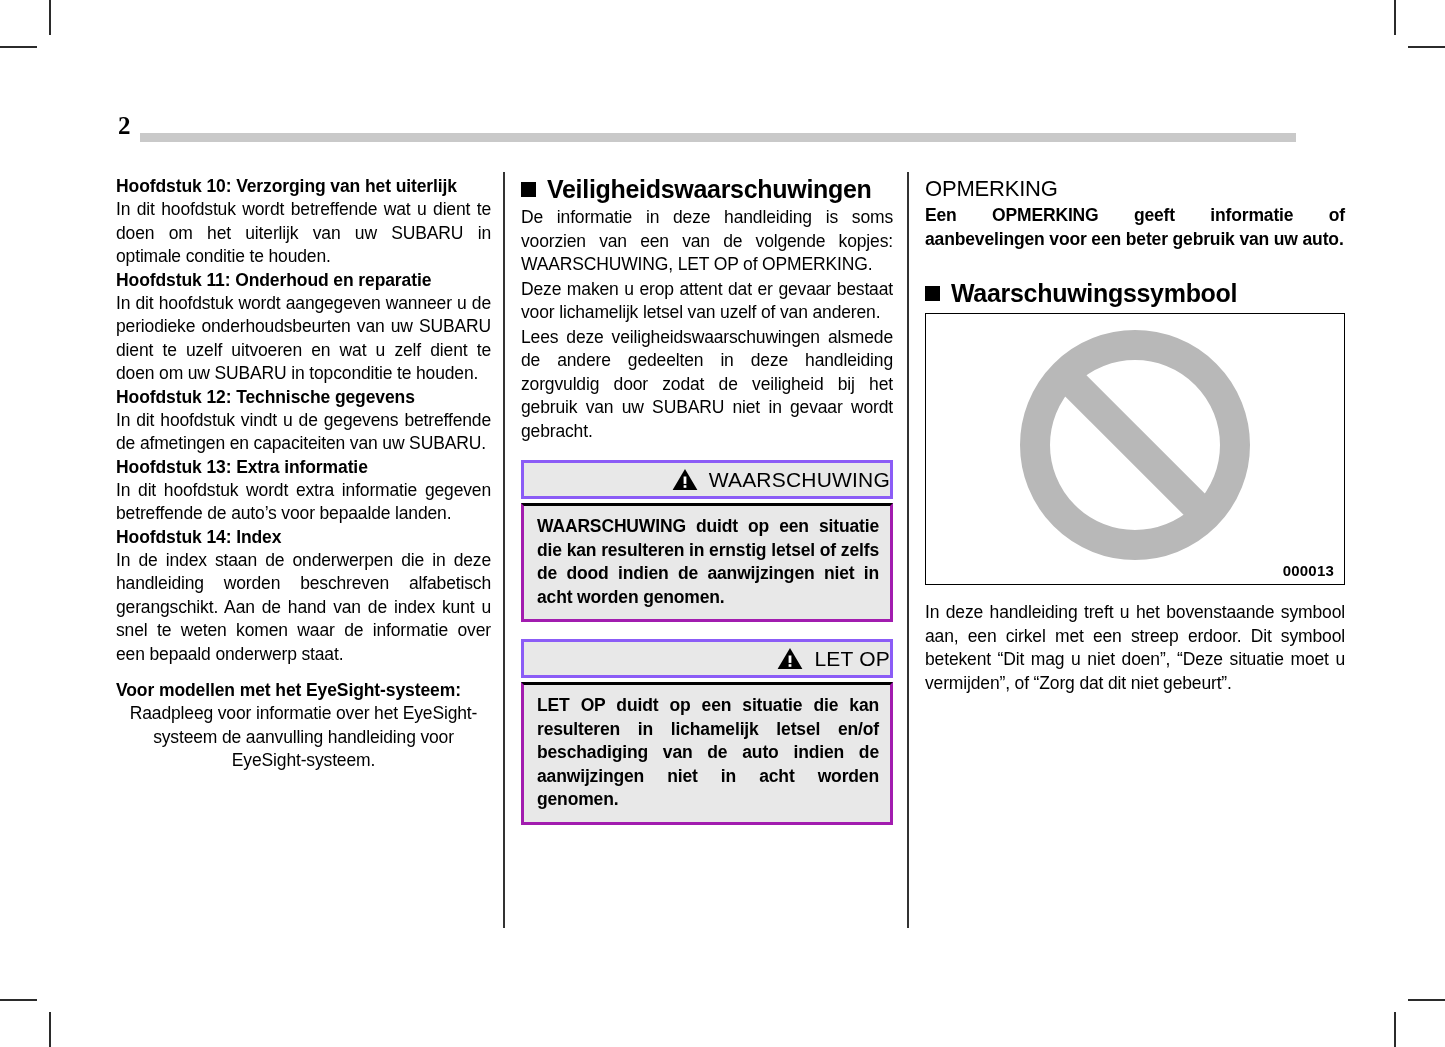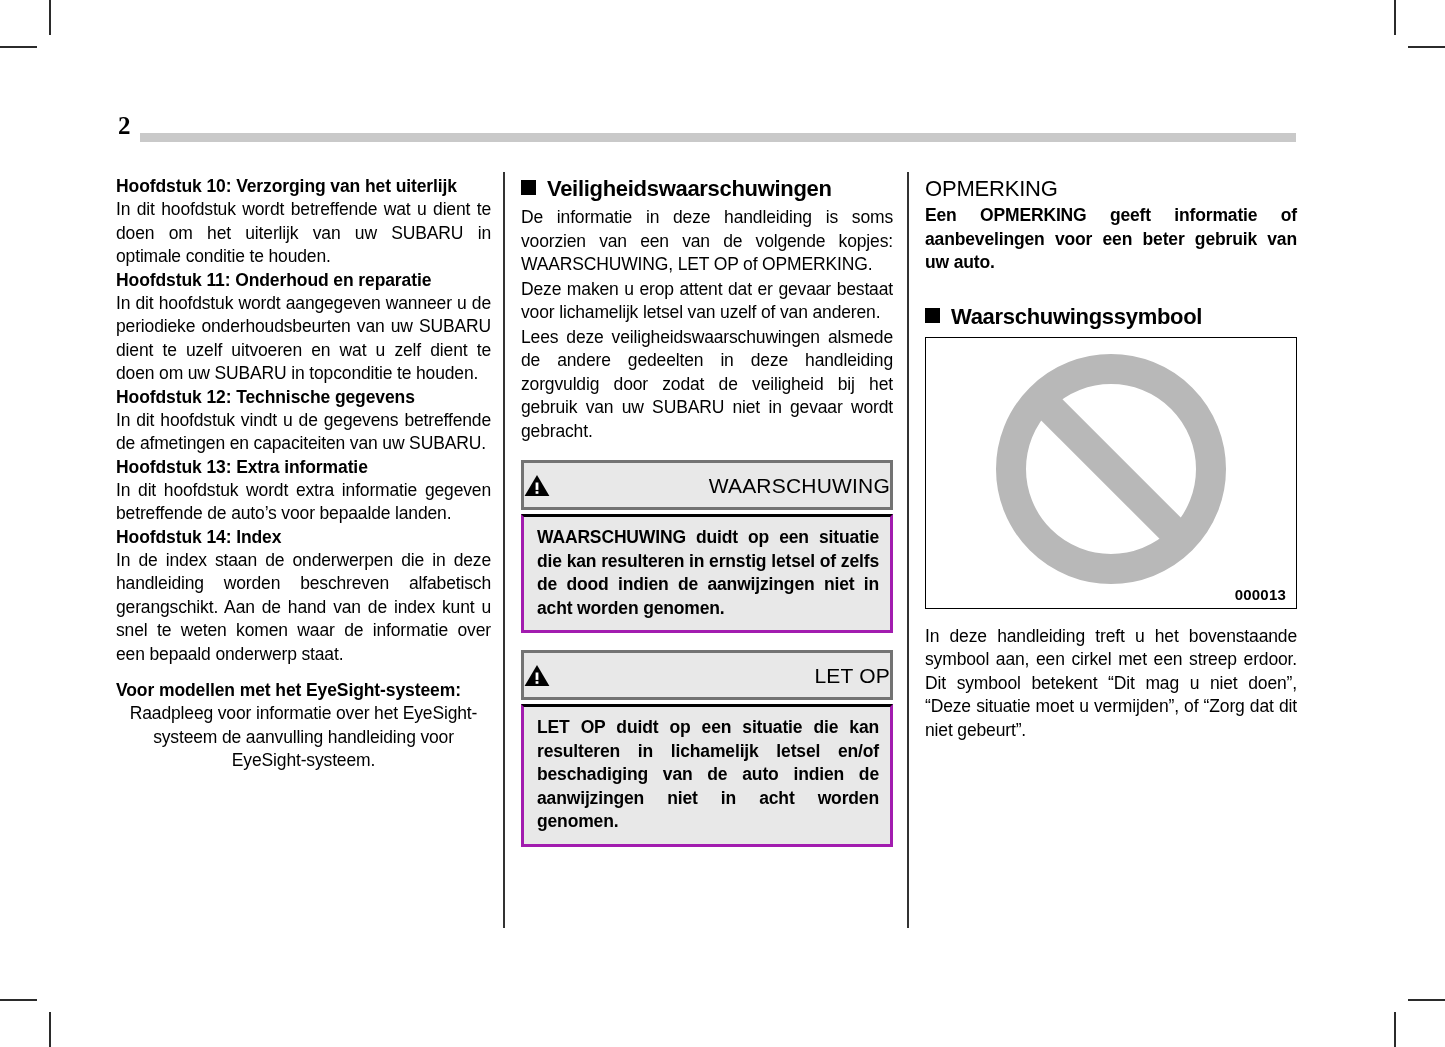--- a/index.html
+++ b/index.html
@@ -47,21 +47,21 @@
     background: #c9c9c9;
   }
 
   
   .col {
     position: absolute;
     top: 176px;
   }
   #col-1 { left: 116px;  width: 375px; }
   #col-2 { left: 521px;  width: 372px; }
-  #col-3 { left: 925px;  width: 372px; }
+  #col-3 { left: 925px;  width: 420px; }
 
   .col-divider {
     position: absolute;
     top: 172px;
     width: 2px;
     height: 756px;
     background: #333333;
   }
   #divider-1 { left: 503px; }
   #divider-2 { left: 907px; }
@@ -89,21 +89,21 @@
     margin: 0;
     text-align: justify;
     letter-spacing: -0.15px;
   }
   .spacer-sm { height: 13px; }
 
   
   .h-section {
     display: flex;
     align-items: baseline;
-    font-size: 22px;
+    font-size: 25px;
     font-weight: bold;
     line-height: 26px;
     margin: 0 0 4px 0;
     letter-spacing: -0.3px;
   }
   .sq-bullet {
     display: inline-block;
     width: 15px;
     height: 15px;
     background: #000;
@@ -116,26 +116,26 @@
     font-size: 22px;
     font-weight: normal;
     line-height: 26px;
     margin: 0 0 2px 0;
     letter-spacing: -0.2px;
   }
 
   
   .alert { margin-top: 17px; }
   .alert-title {
-    border: 3px solid #737373;
+    border: 3px solid #8b5cf6;
     background: #e8e8e8;
-    height: 50px;
+    height: 39px;
     display: flex;
     align-items: center;
-    justify-content: space-between;
+    justify-content: flex-end;
     box-sizing: border-box;
   }
   .alert-title-text {
     font-size: 21px;
     font-weight: normal;
     letter-spacing: 0.2px;
     line-height: 21px;
   }
   .tri-icon {
     flex: 0 0 auto;

